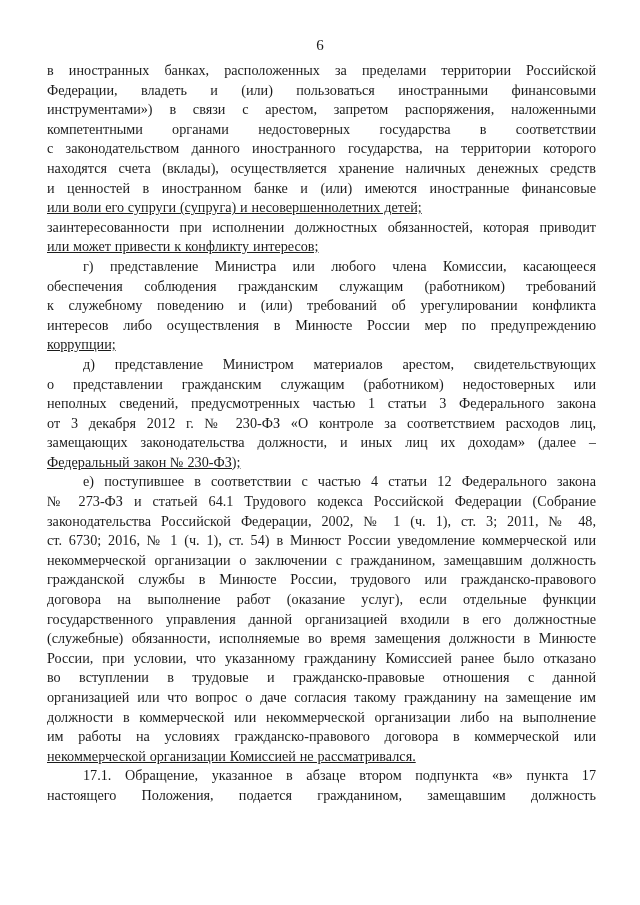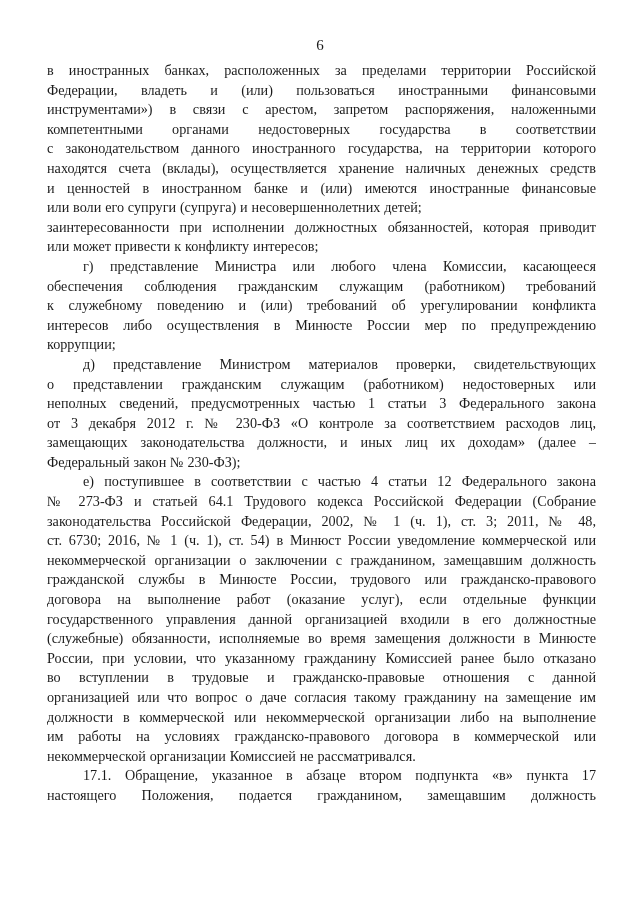--- a/index.html
+++ b/index.html
@@ -42,20 +42,21 @@
     white-space: normal;
     word-spacing: 0.3px;
   }
   
   .line-indent {
     text-indent: 36px;
   }
   
   .line-end {
     text-align-last: left;
+    text-decoration: underline;
   }
 </style>
 </head>
 <body>
 
 <div class="page">
   <div class="page-number">6</div>
   <div class="text-block">
       <div class="line">в иностранных банках, расположенных за пределами территории Российской</div>
       <div class="line">Федерации, владеть и (или) пользоваться иностранными финансовыми</div>
@@ -65,21 +66,21 @@
       <div class="line">находятся счета (вклады), осуществляется хранение наличных денежных средств</div>
       <div class="line">и ценностей в иностранном банке и (или) имеются иностранные финансовые</div>
       <div class="line line-end">или воли его супруги (супруга) и несовершеннолетних детей;</div>
       <div class="line">заинтересованности при исполнении должностных обязанностей, которая приводит</div>
       <div class="line line-end">или может привести к конфликту интересов;</div>
       <div class="line line-indent">г) представление Министра или любого члена Комиссии, касающееся</div>
       <div class="line">обеспечения соблюдения гражданским служащим (работником) требований</div>
       <div class="line">к служебному поведению и (или) требований об урегулировании конфликта</div>
       <div class="line">интересов либо осуществления в Минюсте России мер по предупреждению</div>
       <div class="line line-end">коррупции;</div>
-      <div class="line line-indent">д) представление Министром материалов проверки, свидетельствующих</div>
+      <div class="line line-indent">д) представление Министром материалов арестом, свидетельствующих</div>
       <div class="line">о представлении гражданским служащим (работником) недостоверных или</div>
       <div class="line">неполных сведений, предусмотренных частью 1 статьи 3 Федерального закона</div>
       <div class="line">от 3 декабря 2012 г. № 230-ФЗ «О контроле за соответствием расходов лиц,</div>
       <div class="line">замещающих законодательства должности, и иных лиц их доходам» (далее –</div>
       <div class="line line-end">Федеральный закон № 230-ФЗ);</div>
       <div class="line line-indent">е) поступившее в соответствии с частью 4 статьи 12 Федерального закона</div>
       <div class="line">№ 273-ФЗ и статьей 64.1 Трудового кодекса Российской Федерации (Собрание</div>
       <div class="line">законодательства Российской Федерации, 2002, № 1 (ч. 1), ст. 3; 2011, № 48,</div>
       <div class="line">ст. 6730; 2016, № 1 (ч. 1), ст. 54) в Минюст России уведомление коммерческой или</div>
       <div class="line">некоммерческой организации о заключении с гражданином, замещавшим должность</div>

